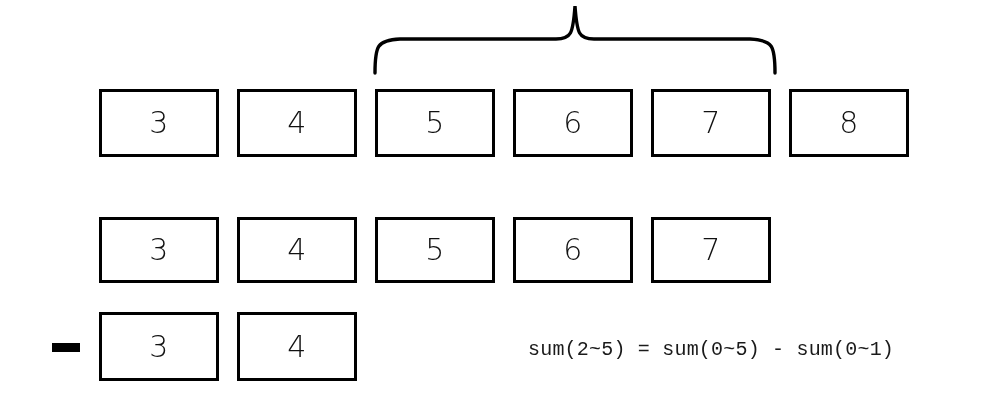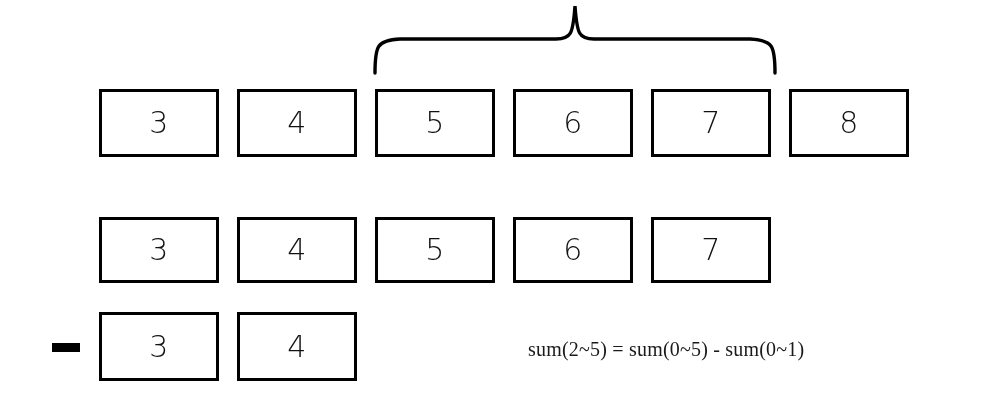--- a/index.html
+++ b/index.html
@@ -65,21 +65,21 @@
     top: 343px;
     width: 28px;
     height: 9px;
     background: #000000;
   }
 
   .formula {
     position: absolute;
     left: 528px;
     top: 338px;
-    font-family: Liberation Serif, serif;
+    font-family: Liberation Mono, monospace;
     font-size: 20px;
     font-weight: 400;
     color: #1a1a1a;
     white-space: nowrap;
     letter-spacing: 0.2px;
   }
 </style>
 </head>
 <body>
 

